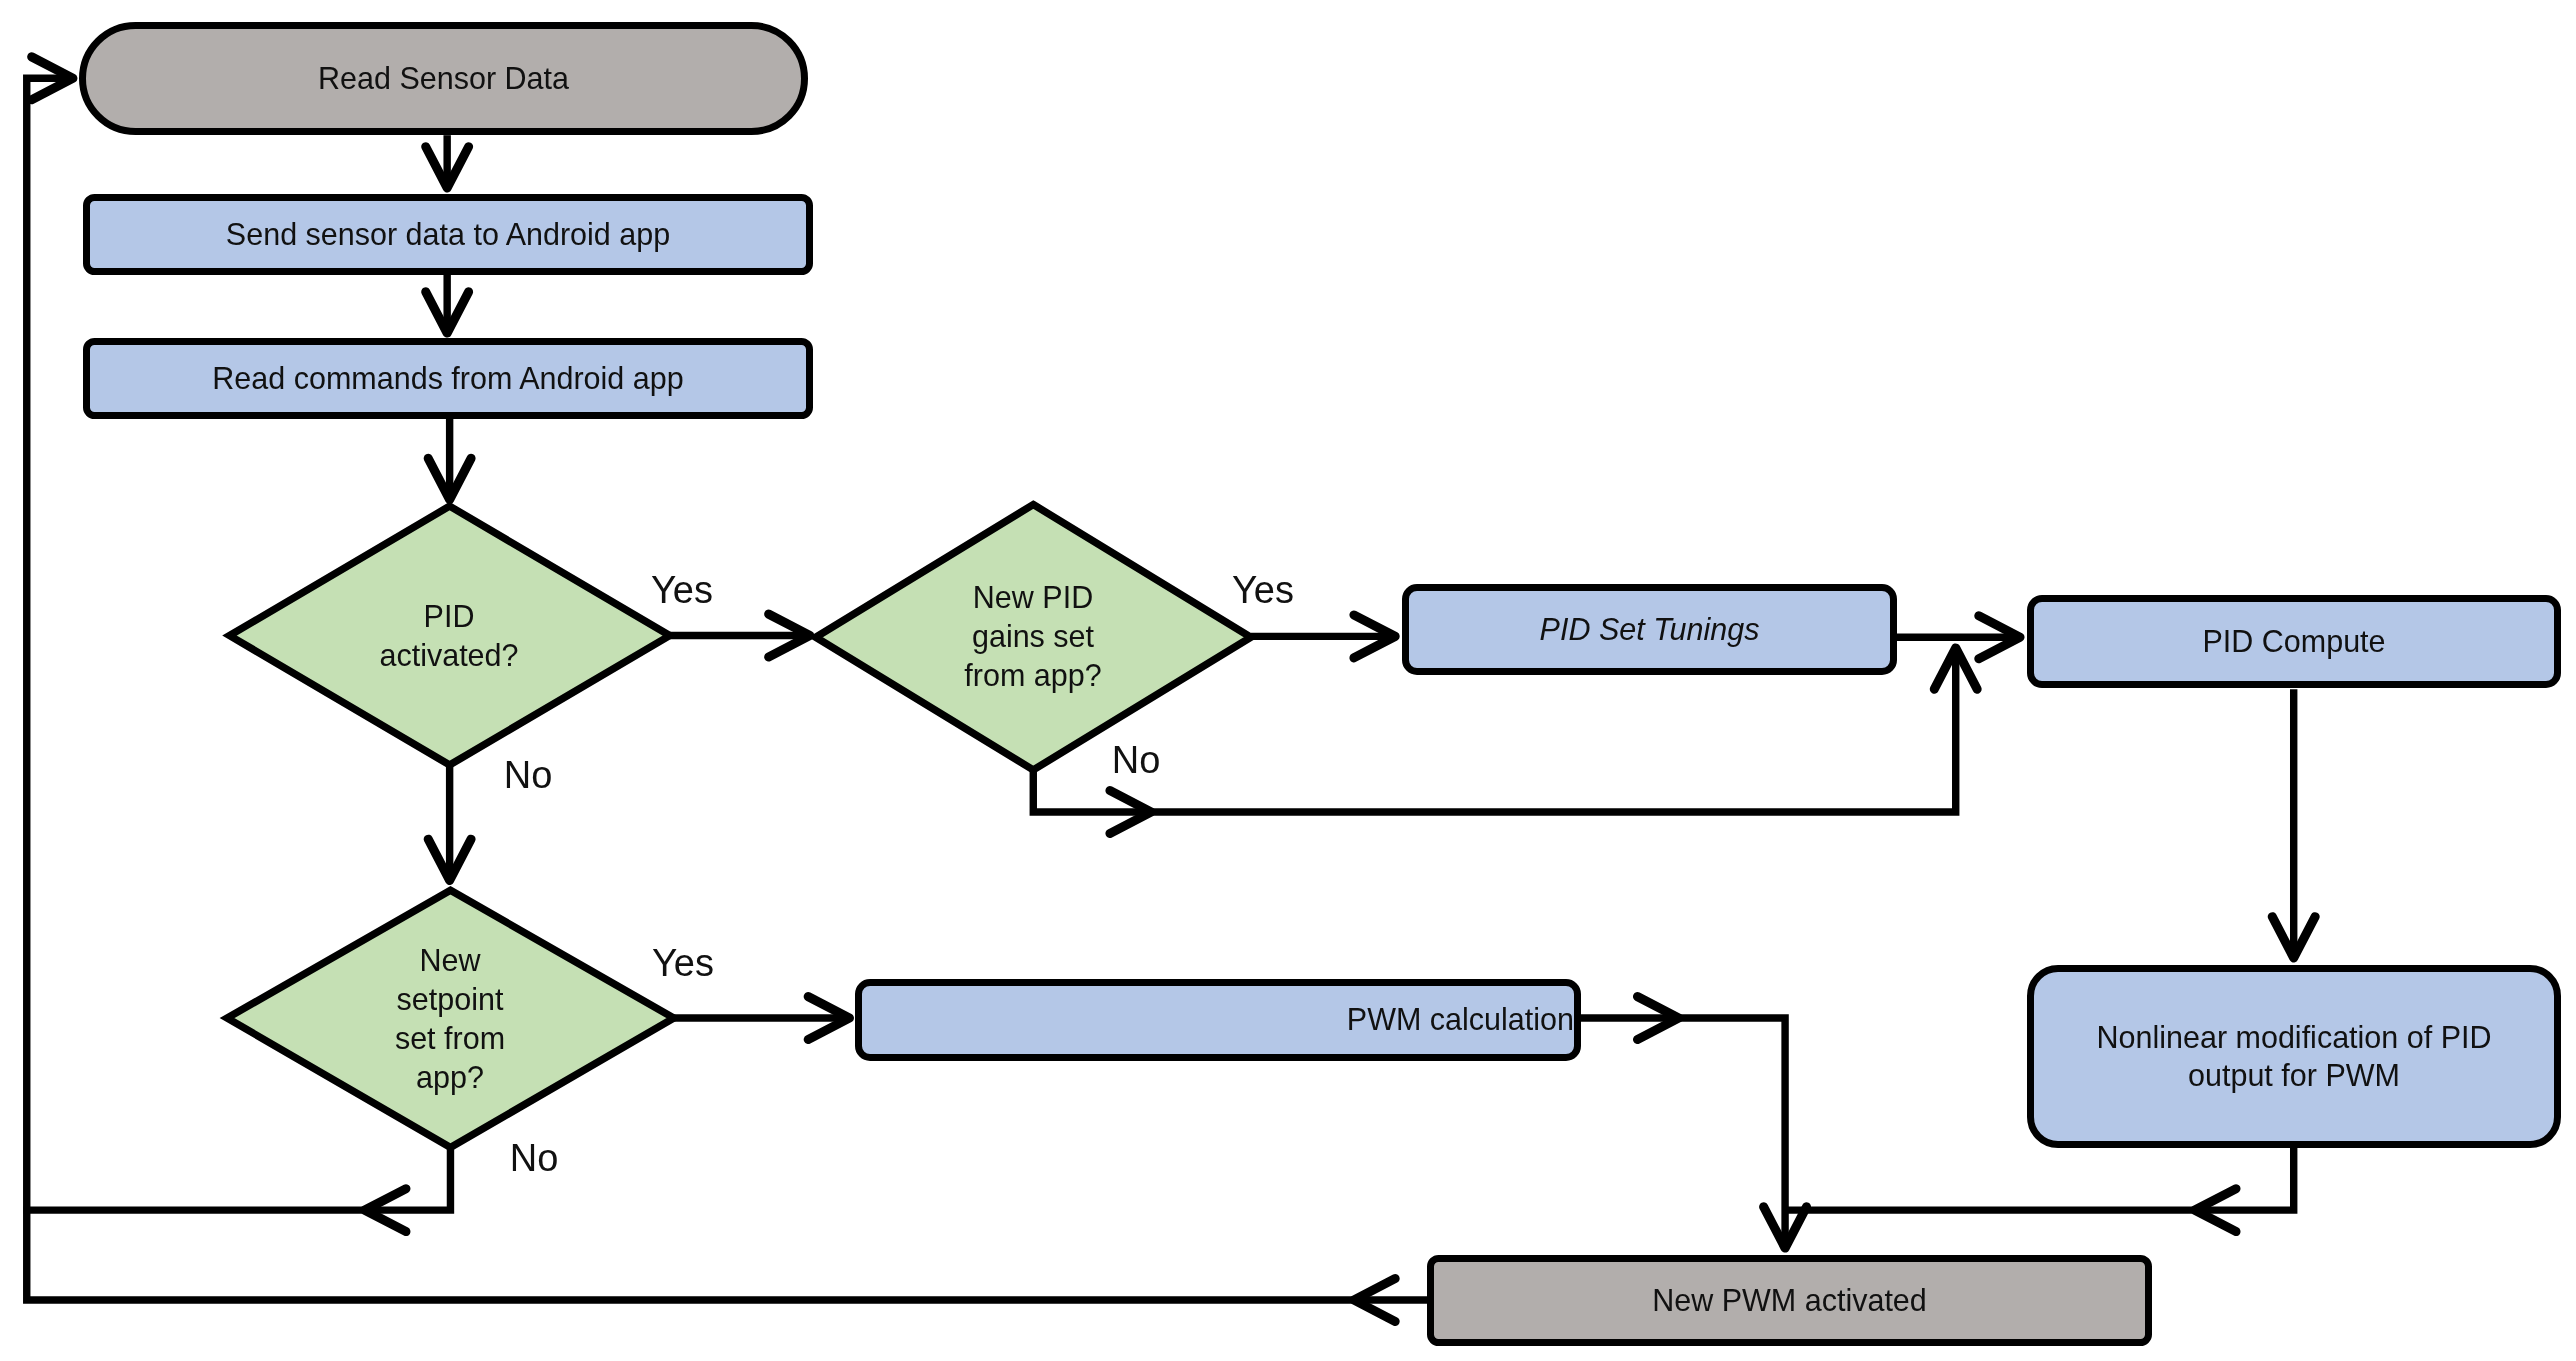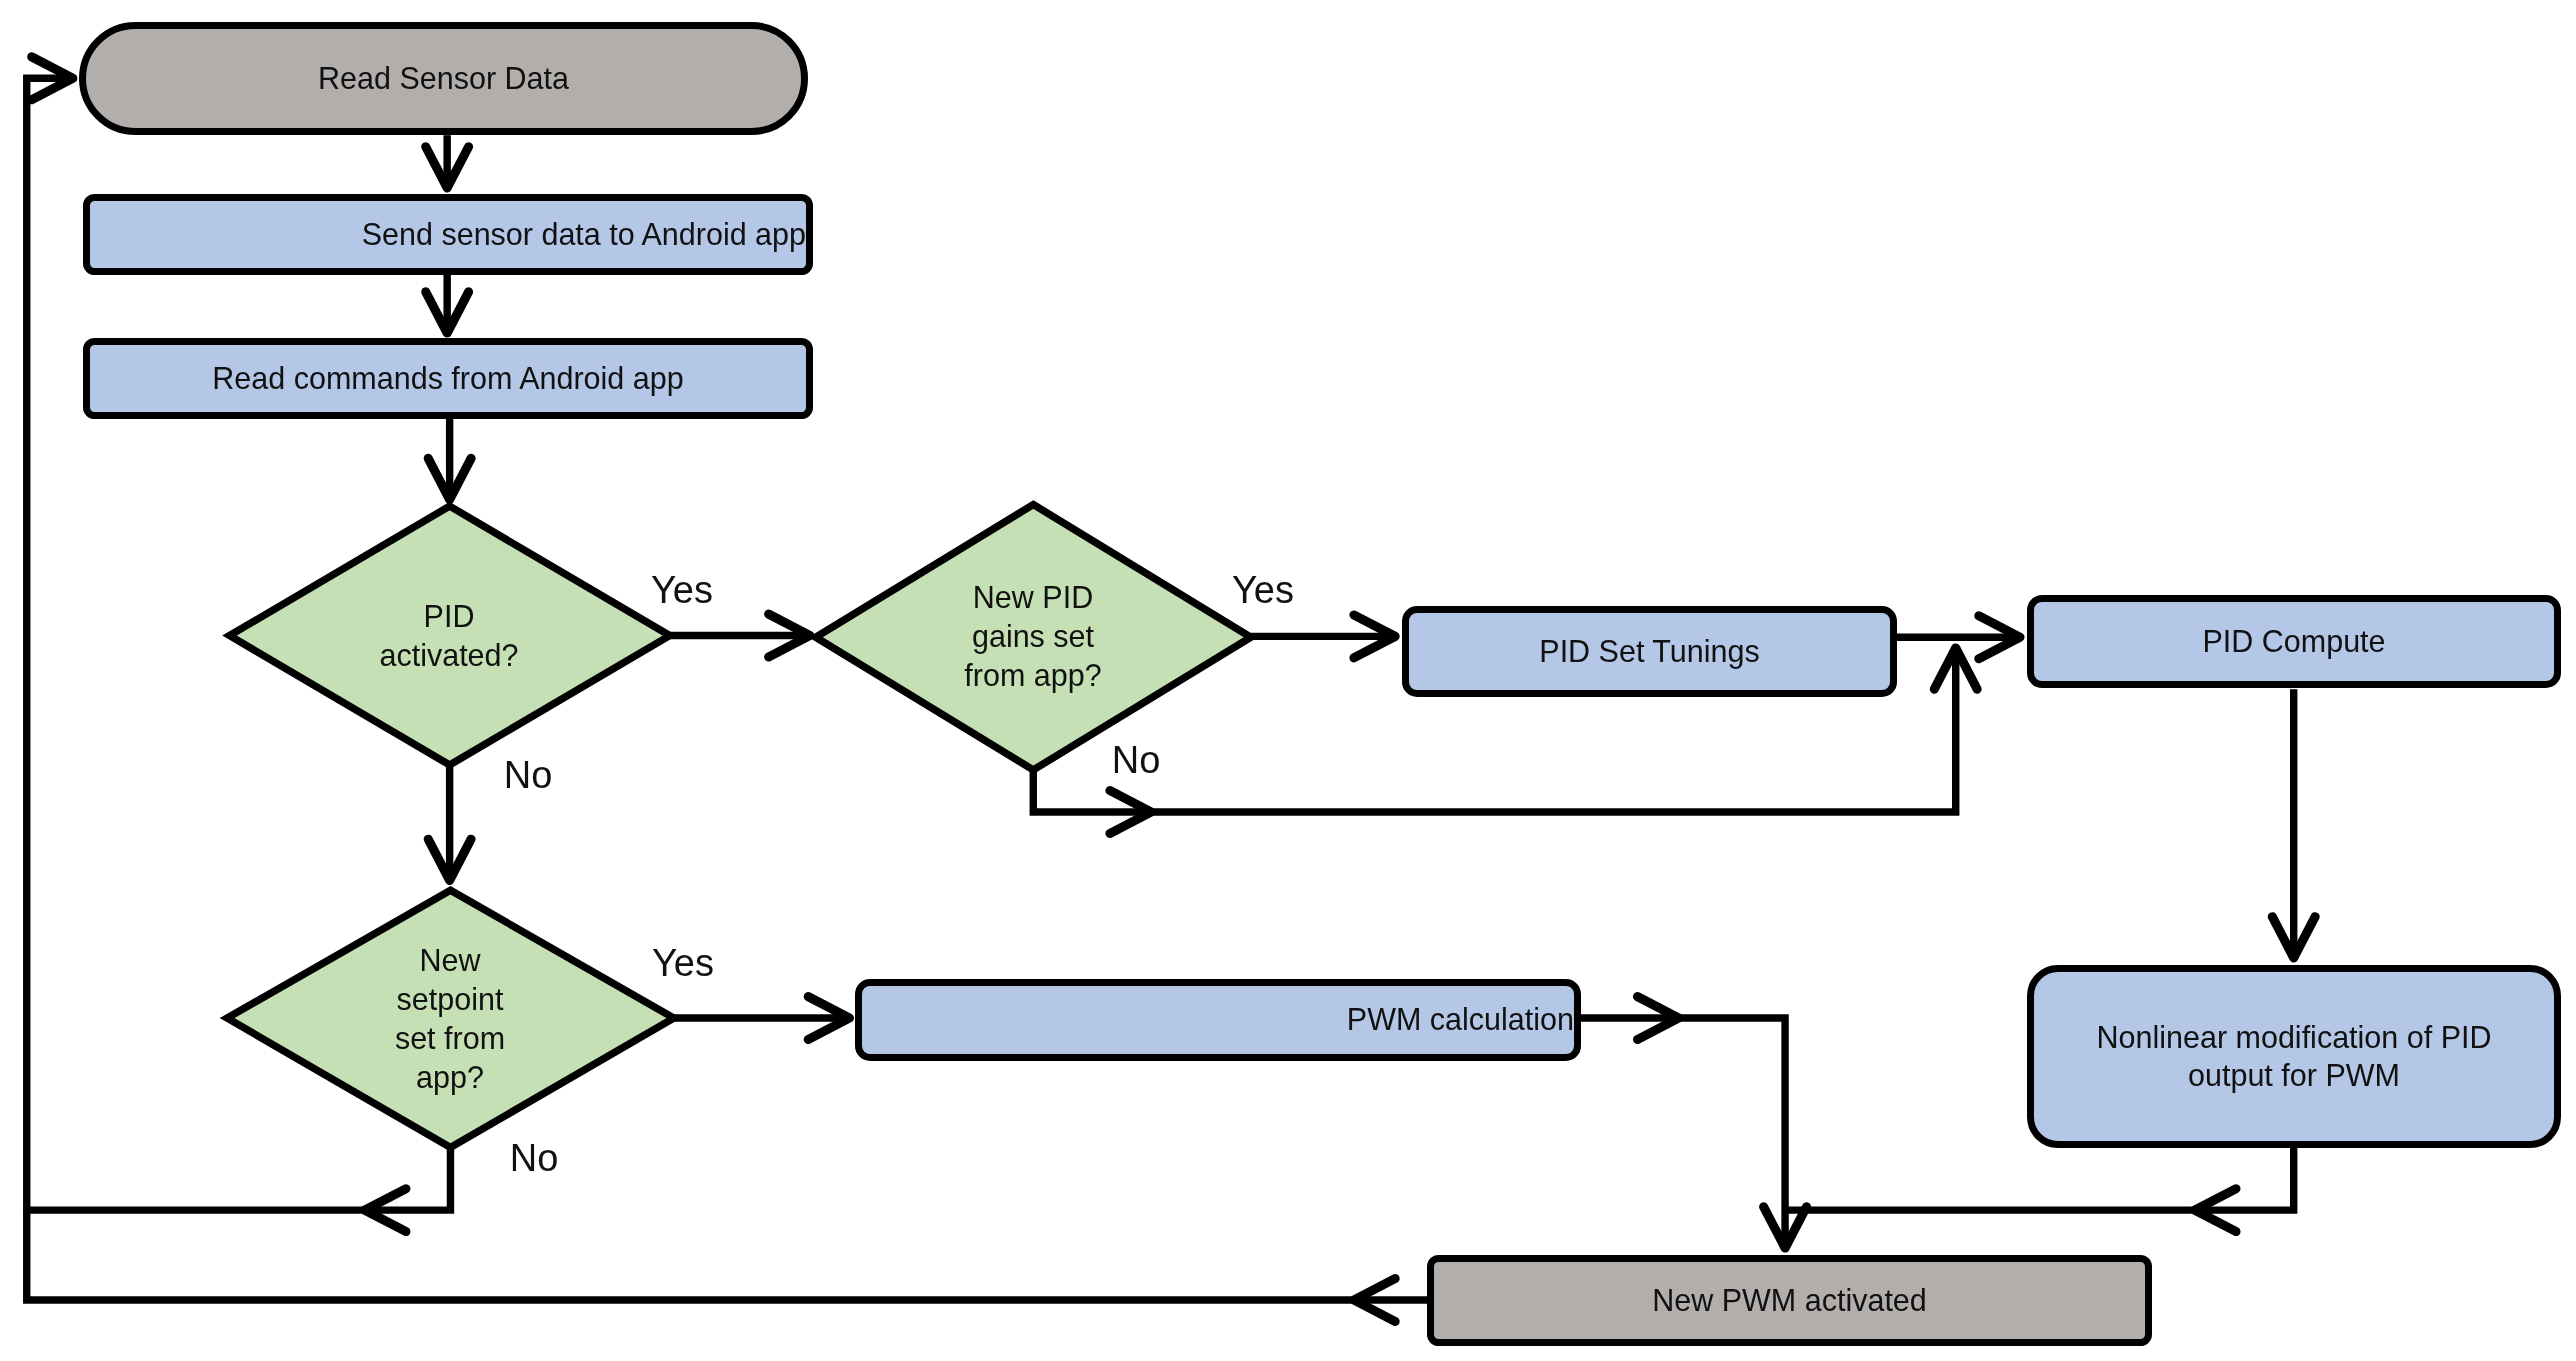--- a/index.html
+++ b/index.html
@@ -98,29 +98,29 @@
     <path class="edge" d="M 546 1392 L 546 1468 L 448 1468" marker-end="url(#arrow)"></path>
     <path class="edge" d="M 450 1468 L 28 1468"></path>
     <path class="edge" d="M 1731 1577 L 1648 1577" marker-end="url(#arrow)"></path>
     <path class="edge" d="M 1650 1577 L 32 1577 L 32 95 L 82 95" marker-end="url(#arrow)"></path>
   </svg>
 
   <div class="node terminator" style="left:79px; top:22px; width:729px; height:113px; border-radius:57px;">
     <span>Read Sensor Data</span>
   </div>
 
-  <div class="node process" style="left:83px; top:194px; width:730px; height:81px; border-radius:11.5px;justify-content:flex-end;">
+  <div class="node process" style="left:83px; top:194px; width:730px; height:81px; border-radius:11.5px;">
     <span>Send sensor data to Android app</span>
   </div>
 
   <div class="node process" style="left:83px; top:338px; width:730px; height:81px; border-radius:11.5px;text-align:center;">
     <span>Read commands from Android app</span>
   </div>
 
-  <div class="node process" style="left:1402px; top:606px; width:495px; height:91px; border-radius:15px;">
+  <div class="node process" style="left:1402px; top:584px; width:495px; height:91px; border-radius:15px;font-style:italic;">
     <span>PID Set Tunings</span>
   </div>
 
   <div class="node process" style="left:2027px; top:595px; width:534px; height:93px; border-radius:15px;">
     <span>PID Compute</span>
   </div>
 
   <div class="node process" style="left:855px; top:979px; width:726px; height:82px; border-radius:15px;justify-content:flex-end;">
     <span>PWM calculation</span>
   </div>

